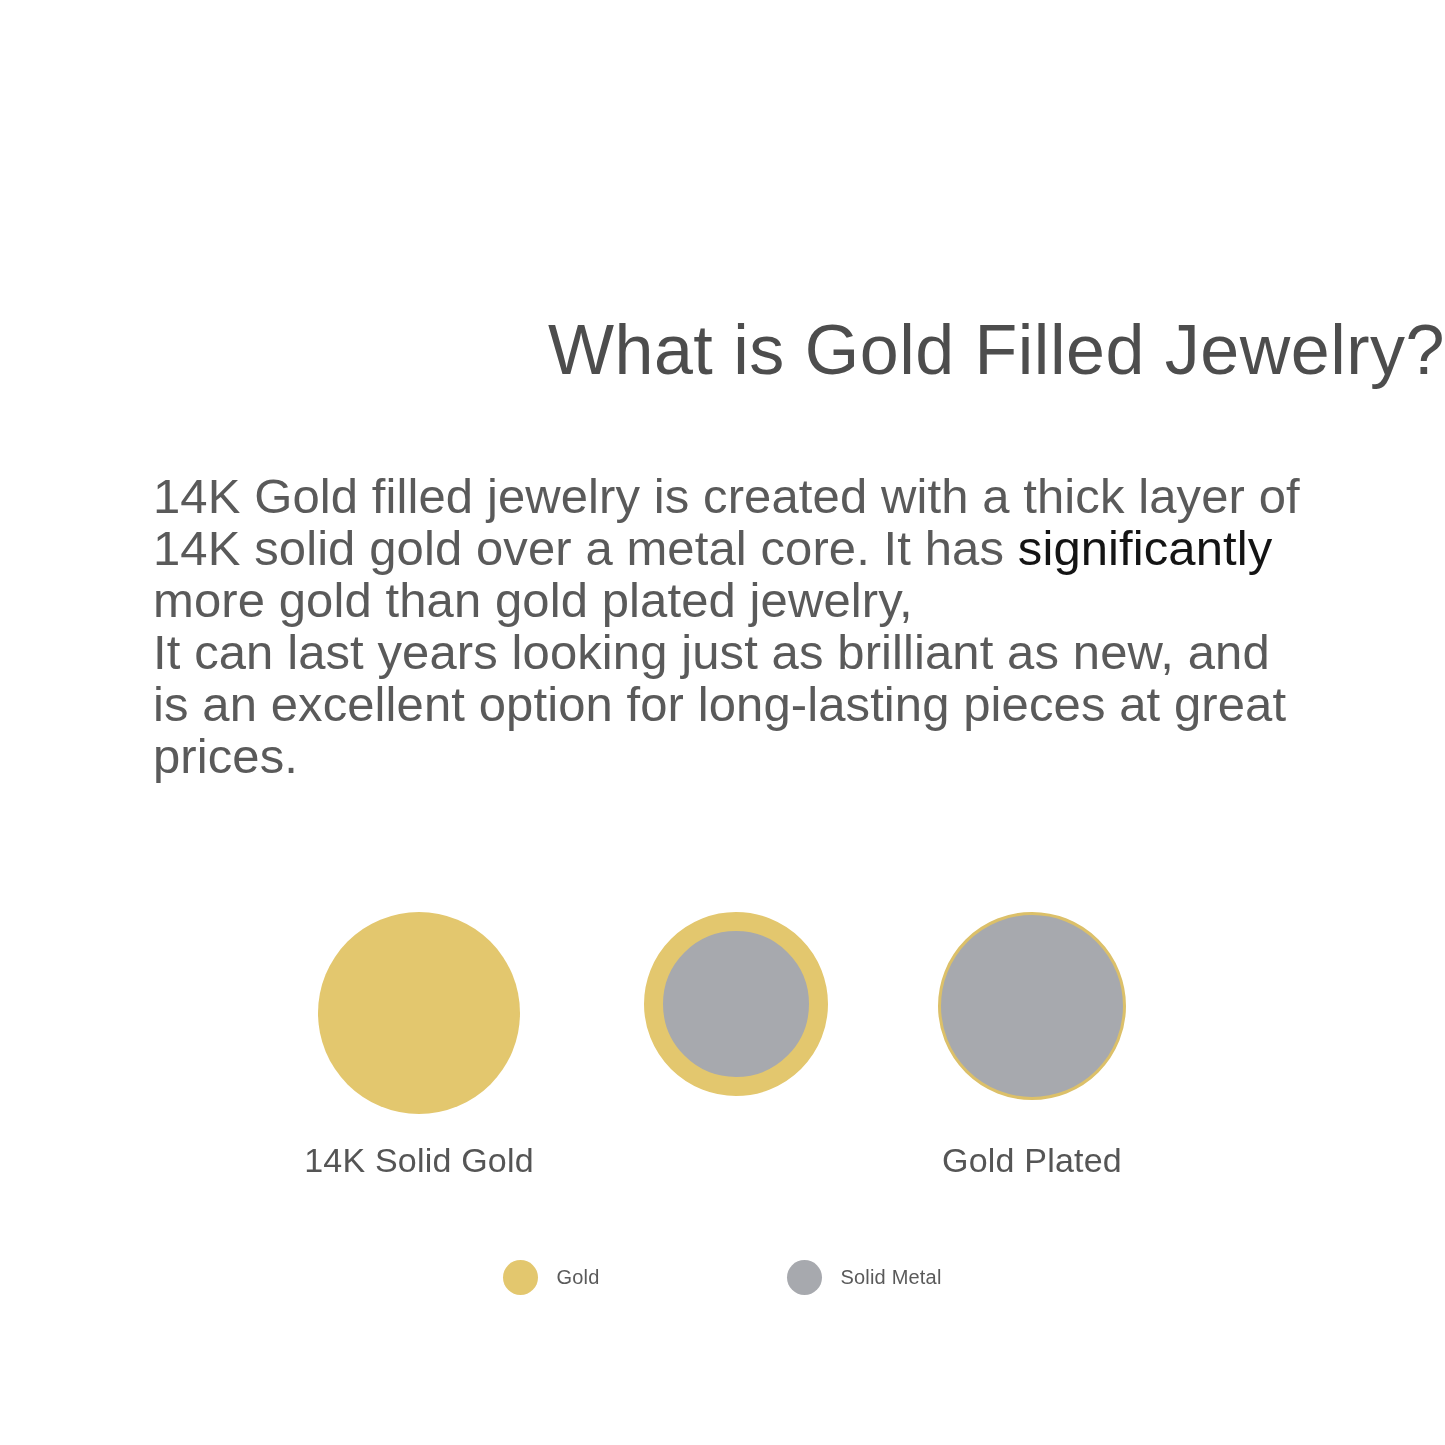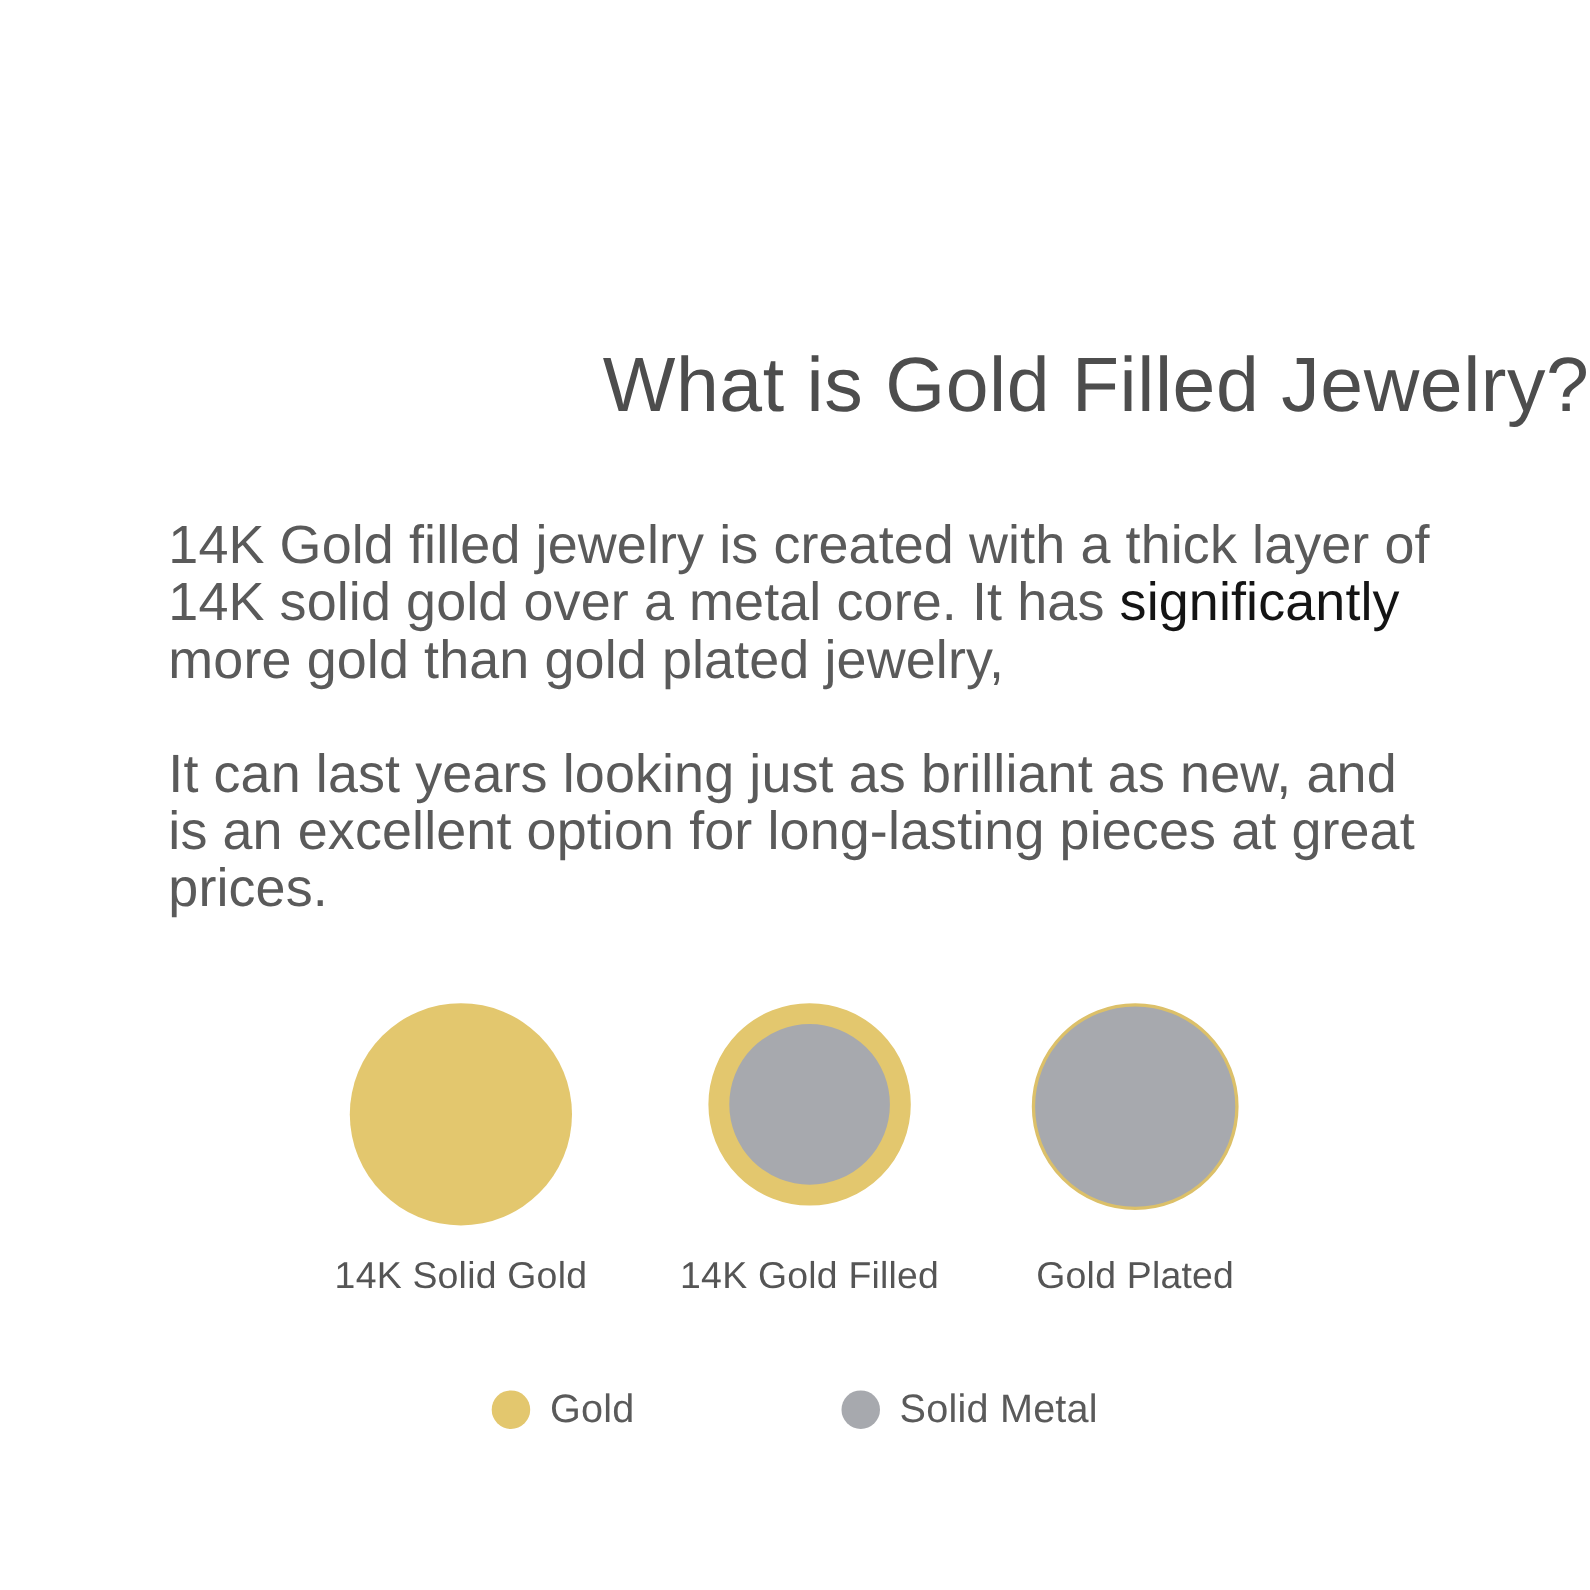--- a/index.html
+++ b/index.html
@@ -44,21 +44,20 @@
   }
   .para {
     font-size: 49px;
     font-weight: 300;
     line-height: 52px;
     color: #5a5a5a;
     letter-spacing: 0.1px;
     margin: 0;
   }
   .para + .para {
-    margin-top: 52px;
   }
   .emph {
     color: #141414;
     font-weight: 400;
   }
 
   
   .diagram {
     position: absolute;
     left: 0;
@@ -132,21 +131,21 @@
   .legend-dot {
     width: 35px;
     height: 35px;
     border-radius: 50%;
     margin-right: 18px;
     flex: 0 0 auto;
   }
   .legend-dot.gold { background: #e3c76e; }
   .legend-dot.base { background: #a7a9ae; }
   .legend-text {
-    font-size: 36px;
+    font-size: 20px;
     font-weight: 300;
     color: #5a5a5a;
     white-space: nowrap;
     letter-spacing: 0.2px;
   }
 </style>
 </head>
 <body>
 
 <div class="page">
@@ -161,21 +160,20 @@
 
   <div class="diagram">
 
     <div class="circle-item c1">
       <div class="circle solid"></div>
       <div class="circle-label">14K Solid Gold</div>
     </div>
 
     <div class="circle-item c2">
       <div class="circle filled"></div>
-      <div class="circle-label">14K Gold Filled</div>
     </div>
 
     <div class="circle-item c3">
       <div class="circle plated"></div>
       <div class="circle-label">Gold Plated</div>
     </div>
 
   </div>
 
   <div class="legend">

